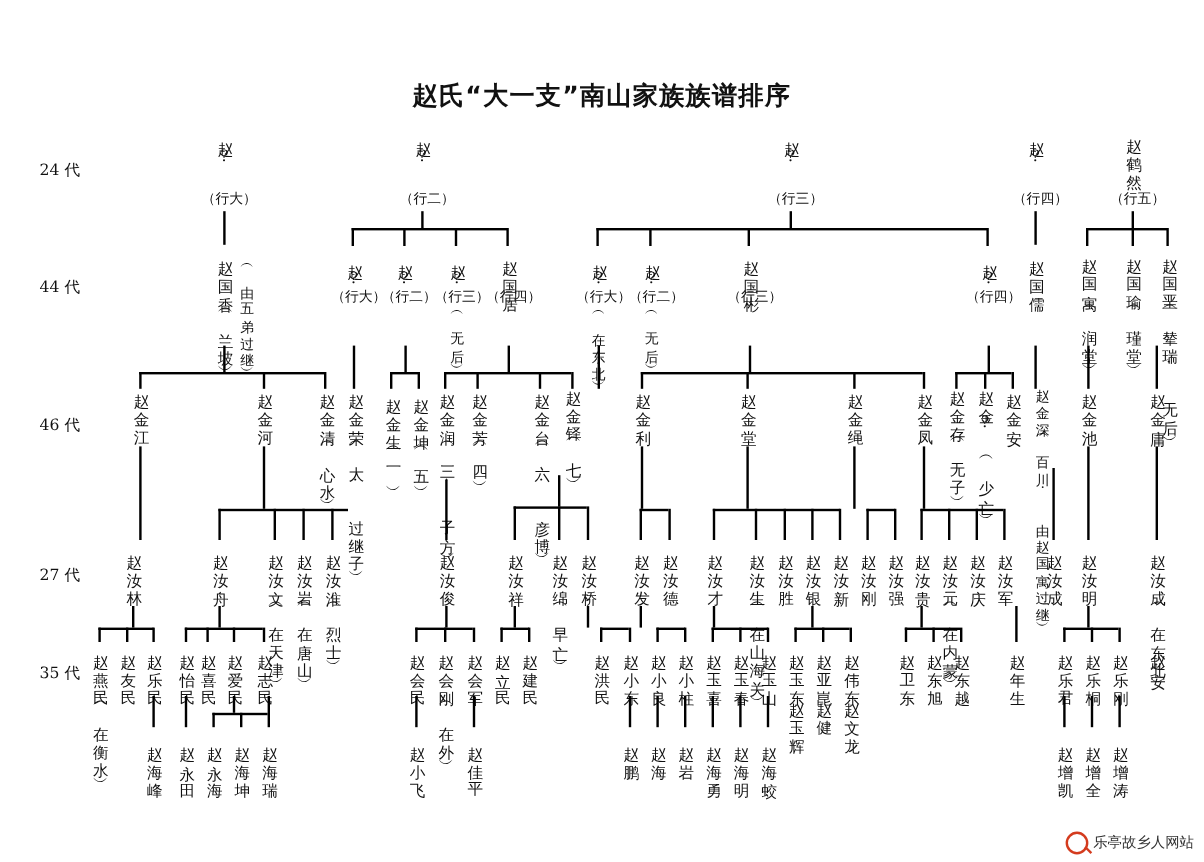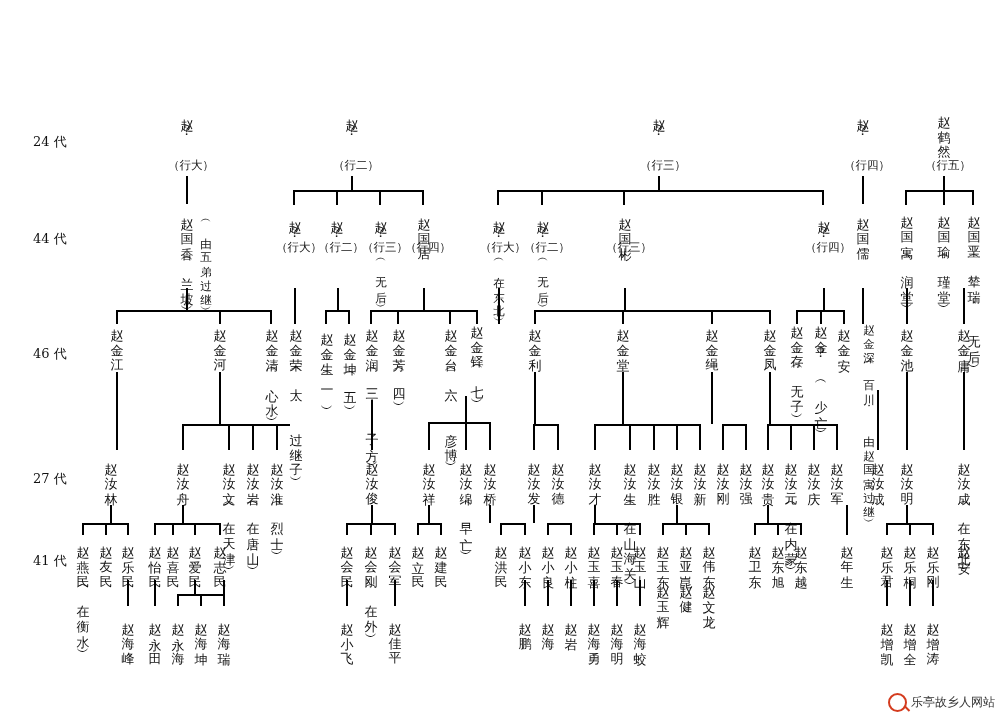--- a/index.html
+++ b/index.html
@@ -69,26 +69,27 @@
   .wm-badge:after{
     content:"";position:absolute;width:2px;height:7px;background:#d43b1e;
     right:-3px;bottom:-2px;transform:rotate(-45deg);
   }
 </style>
 </head>
 <body>
 
 <div id="stage">
 
+  <div class="title">赵氏“大一支”南山家族族谱排序</div>
 
   <div class="genlabel" style="left:33px;top:133px;">24 代</div>
   <div class="genlabel" style="left:33px;top:230px;">44 代</div>
   <div class="genlabel" style="left:33px;top:345px;">46 代</div>
   <div class="genlabel" style="left:33px;top:470px;">27 代</div>
-  <div class="genlabel" style="left:33px;top:552px;">41 代</div>
+  <div class="genlabel" style="left:33px;top:552px;">35 代</div>
 
   <div class="node" style="left:180px;top:108px;">赵
 ?</div>
   <div class="hlabel" style="left:168px;top:158px;">（行大）</div>
   <div class="node" style="left:345px;top:108px;">赵
 ?</div>
   <div class="hlabel" style="left:333px;top:158px;">（行二）</div>
   <div class="node" style="left:652px;top:108px;">赵
 ?</div>
   <div class="hlabel" style="left:640px;top:158px;">（行三）</div>

